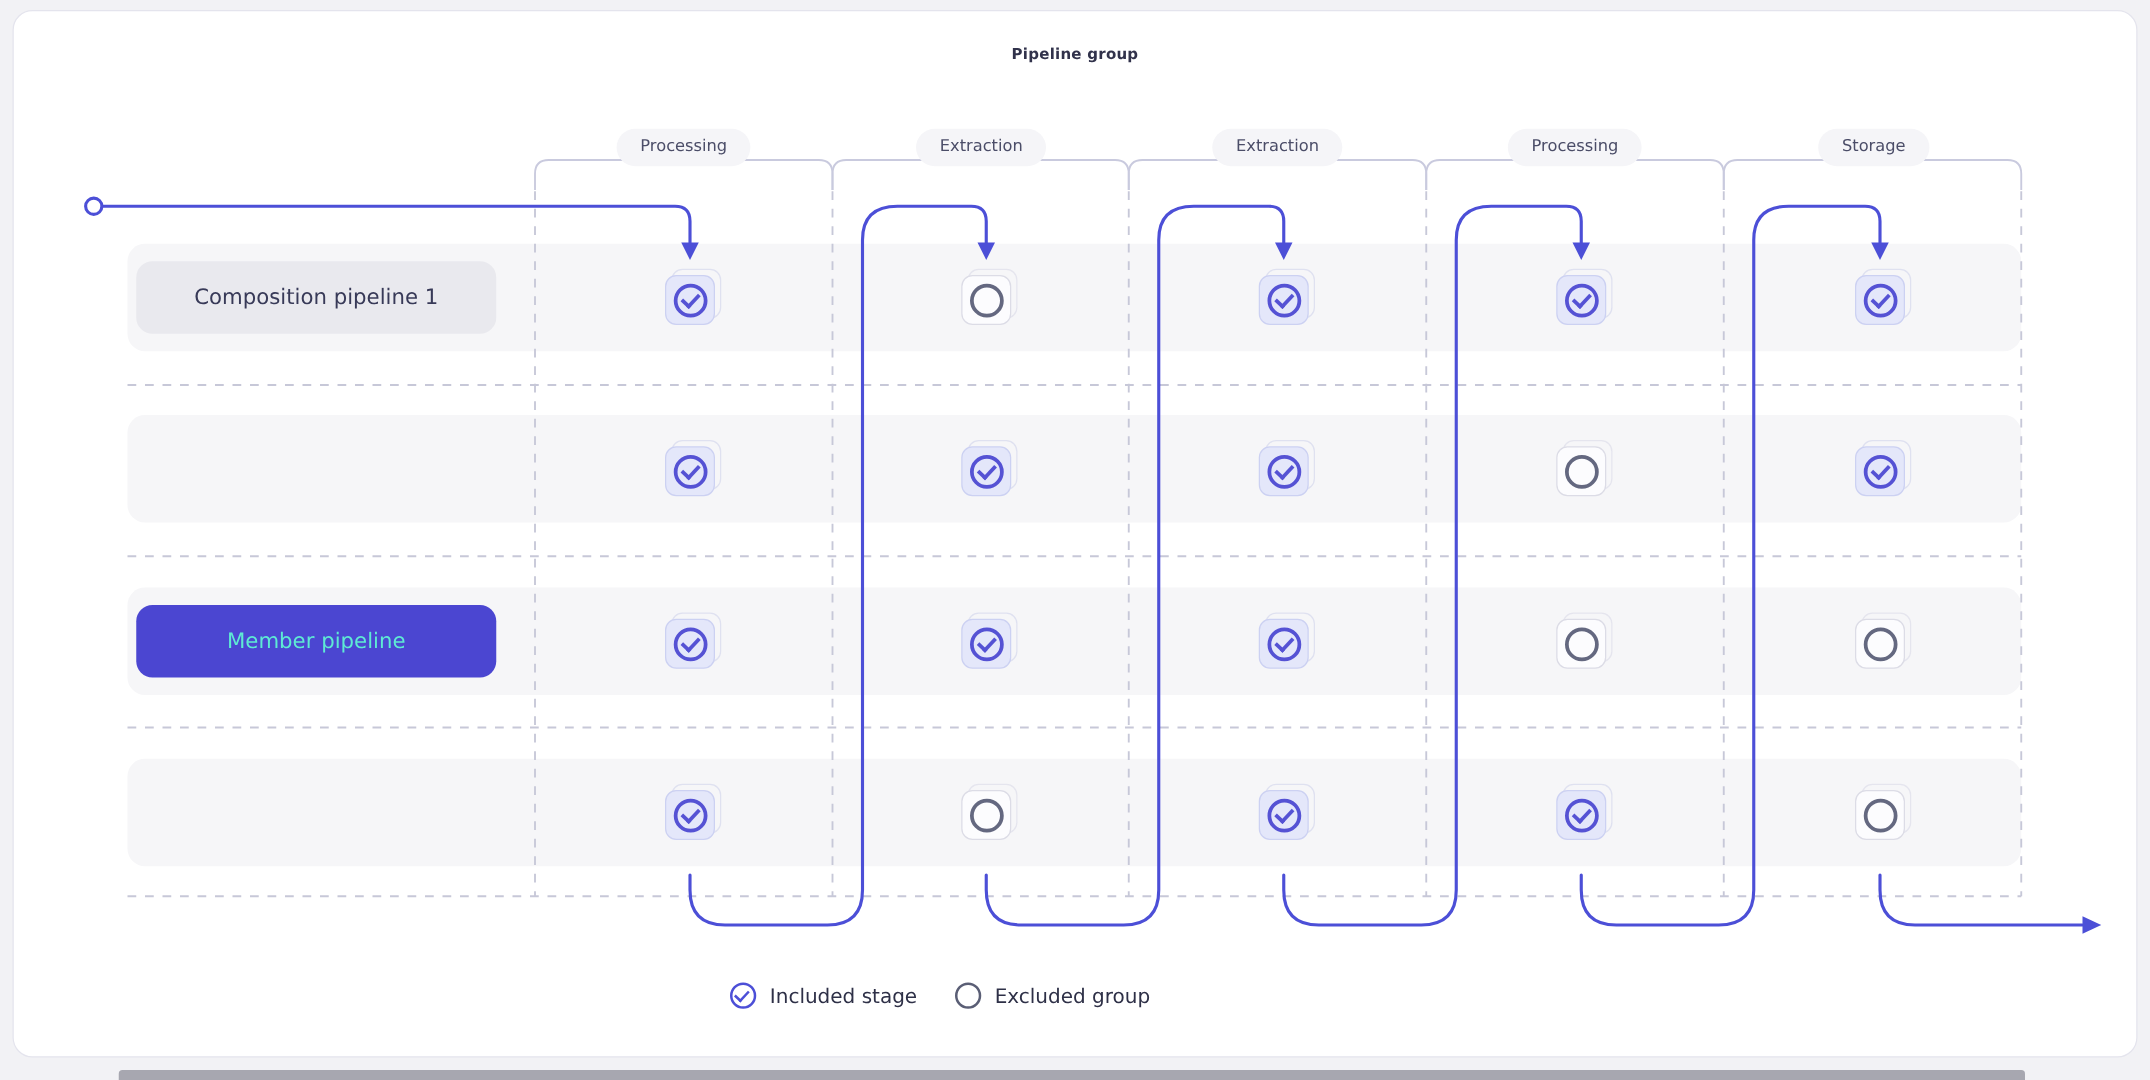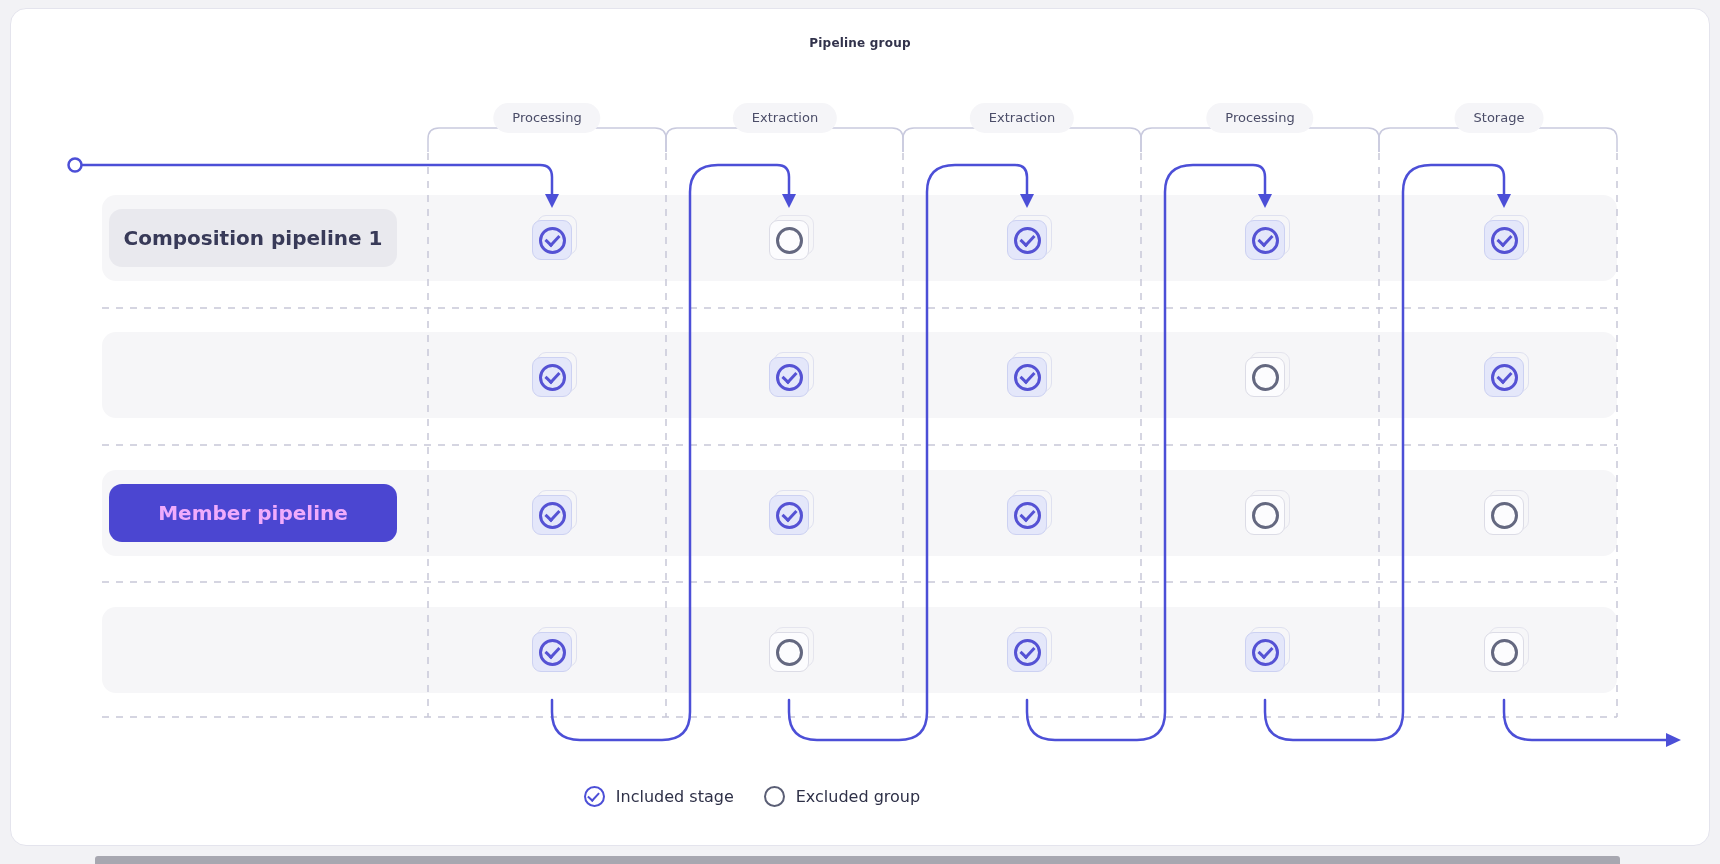--- a/index.html
+++ b/index.html
@@ -18,22 +18,22 @@
            transform:translateX(-50%); padding:0 19px; background:#f5f5f8;
            border-radius:15px; font-size:13px; font-weight:500; color:#4b4d68; z-index:6; white-space:nowrap; }
 
   
   .row-band { position:absolute; left:102px; width:1515px; height:86px;
            background:#f6f6f8; border-radius:14px; z-index:1; }
 
   
   .row-label { position:absolute; left:7px; top:14px; width:288px; height:58px;
            background:#e9e9ee; border-radius:13px; display:flex; align-items:center;
-           justify-content:center; font-size:20px; font-weight:bold; color:#383a58; z-index:6; }
-  .row-band.member .row-label { background:#4b46d1; color:#f0abfc; }
+           justify-content:center; font-size:17px; font-weight:normal; color:#383a58; z-index:6; }
+  .row-band.member .row-label { background:#4b46d1; color:#5eead4; }
 
   
   .cell { position:absolute; width:45px; height:45px; top:20px; z-index:4; }
   .cell .back-card { position:absolute; left:5px; top:0; width:40px; height:40px;
            border-radius:9px; border:1.5px solid #dfe1f0; background:transparent; }
   .cell .front-card { position:absolute; left:0; top:5px; width:40px; height:40px;
            border-radius:9px; display:flex; align-items:center; justify-content:center; }
   .cell.included .front-card { background:#e4e7fa; border:1.5px solid #ccd1f2; }
   .cell.excluded .front-card { background:#fcfcfe; border:1.5px solid #dcdce6; }
   .cell .circle { position:relative; width:27px; height:27px; border-radius:50%; }

